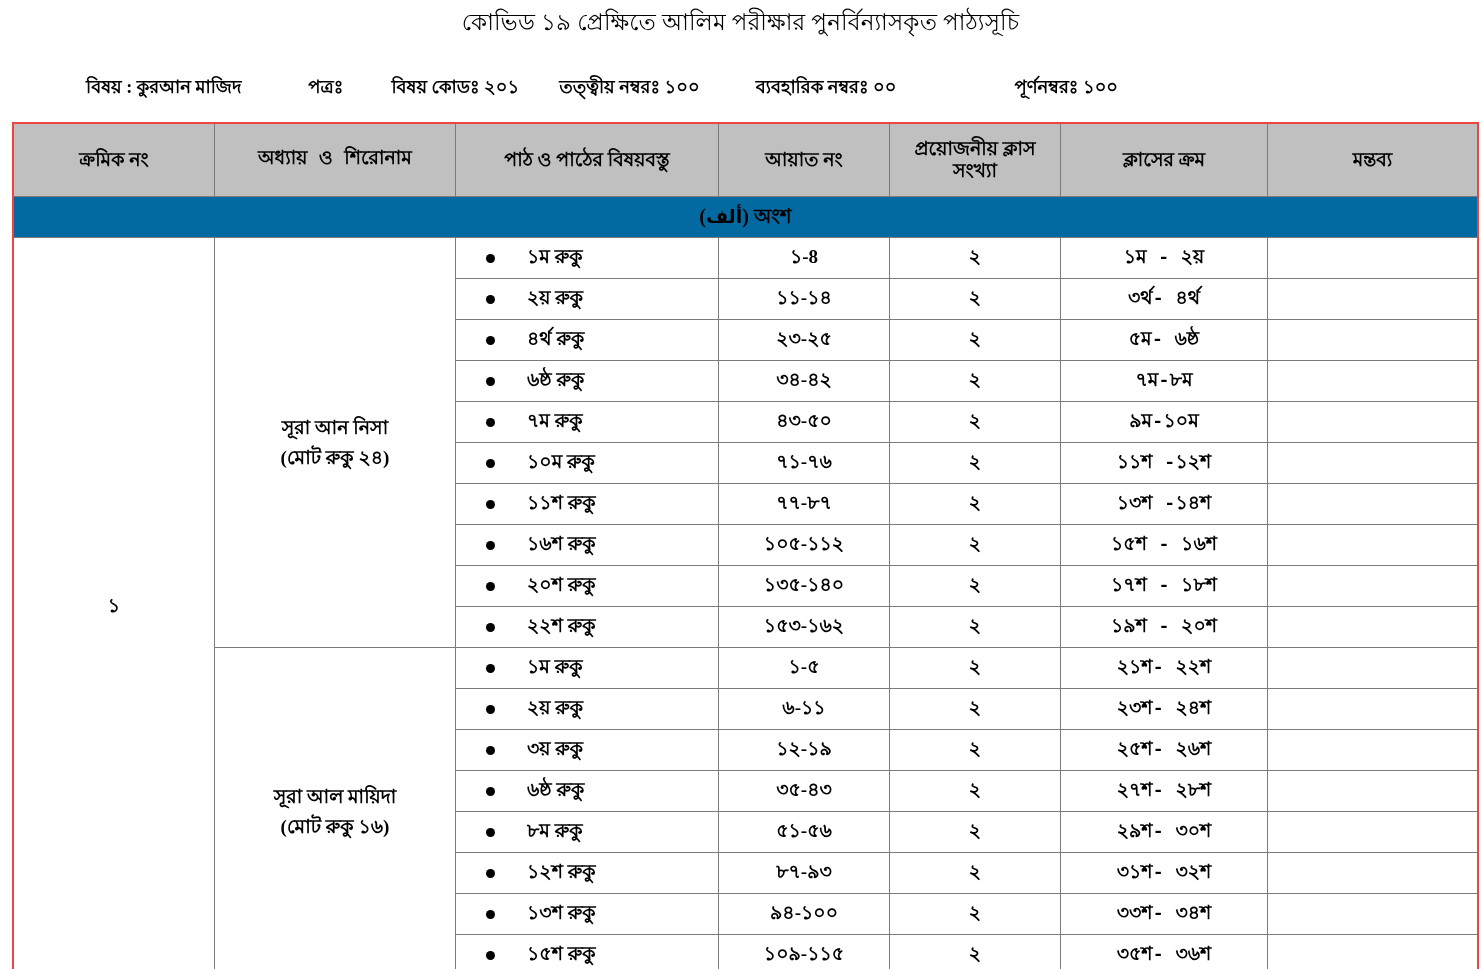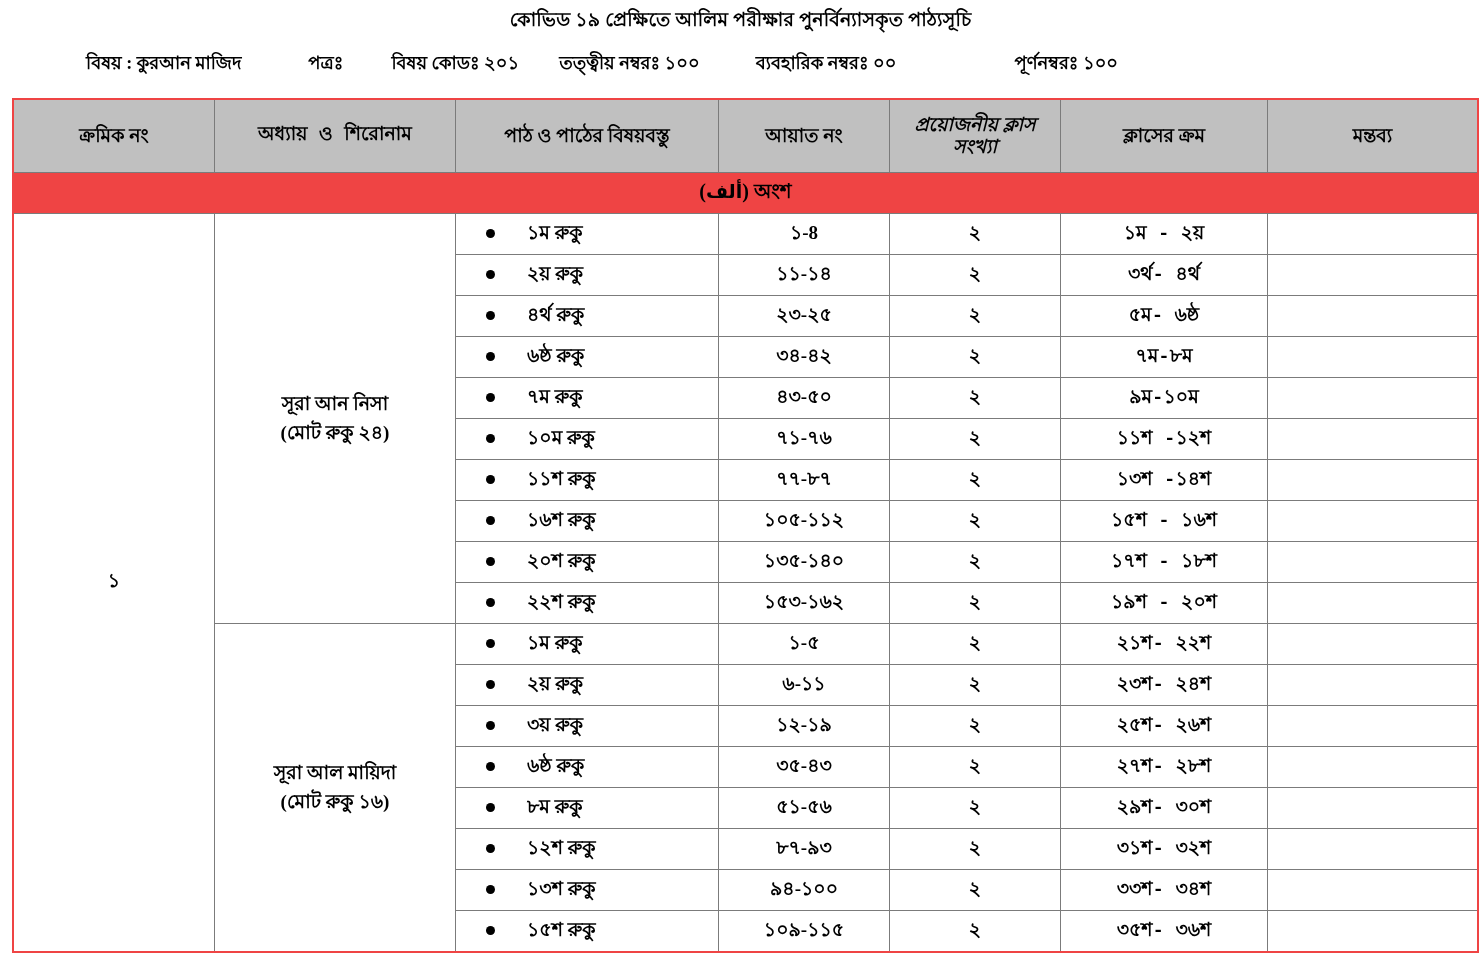--- a/index.html
+++ b/index.html
@@ -18,43 +18,43 @@
   .page {
     width: 1481px;
     height: 969px;
     position: relative;
     box-sizing: border-box;
   }
 
   
   .doc-title {
     text-align: center;
-    font-size: 19px;
-    font-weight: bold;
+    font-size: 23px;
+    font-weight: normal;
     line-height: 1.1;
     padding-top: 10px;
     letter-spacing: 0.2px;
   }
 
   .meta-row {
     display: flex;
     align-items: baseline;
     font-size: 18px;
     font-weight: bold;
     padding: 18px 0 0 0;
     margin: 0 28px 0 86px;
     white-space: nowrap;
   }
   .meta-item { display: inline-block; }
   .m-subject   { }
   .m-paper     { margin-left: 67px; }
   .m-code      { margin-left: 48px; }
   .m-theory    { margin-left: 40px; }
   .m-practical { margin-left: 56px; }
-  .m-total     { margin-left: 118px; }
+  .m-total     { margin-left: 118px; margin-top: 20px; }
 
   
   table.syllabus {
     border-collapse: collapse;
     table-layout: fixed;
     width: 1457px;
     margin: 18px 0 0 12px;
     font-size: 19px;
   }
   table.syllabus td,
@@ -75,21 +75,21 @@
     height: 72px;
     line-height: 1.15;
     padding: 4px 6px;
     border-color: #6e6e6e;
   }
 
   tr.section-row td {
     height: 40px;
     font-weight: bold;
     font-size: 20px;
-    background: #ef4444;
+    background: #0369a1;
   }
   .section-label .ar {
     font-family: "DejaVu Sans", sans-serif;
     font-size: 19px;
   }
 
   tbody td {
     height: 40px;
     font-size: 19px;
     font-weight: bold;
@@ -100,21 +100,21 @@
   td.c-lesson   { width: 262px; text-align: left; }
   td.c-ayat     { width: 170px; }
   td.c-classes  { width: 170px; }
   td.c-order    { width: 206px; font-family: Liberation Mono, monospace; }
   td.c-remark   { width: 209px; }
 
   th.h-serial   { width: 200px; }
   th.h-chapter  { width: 240px; font-family: Liberation Mono, monospace; }
   th.h-lesson   { width: 262px; }
   th.h-ayat     { width: 170px; }
-  th.h-classes  { width: 170px; font-style: italic; }
+  th.h-classes  { width: 170px; }
   th.h-order    { width: 206px; }
   th.h-remark   { width: 209px; }
 
   .lesson-wrap {
     display: flex;
     align-items: center;
     padding-left: 30px;
   }
   .bullet {
     width: 9px;

